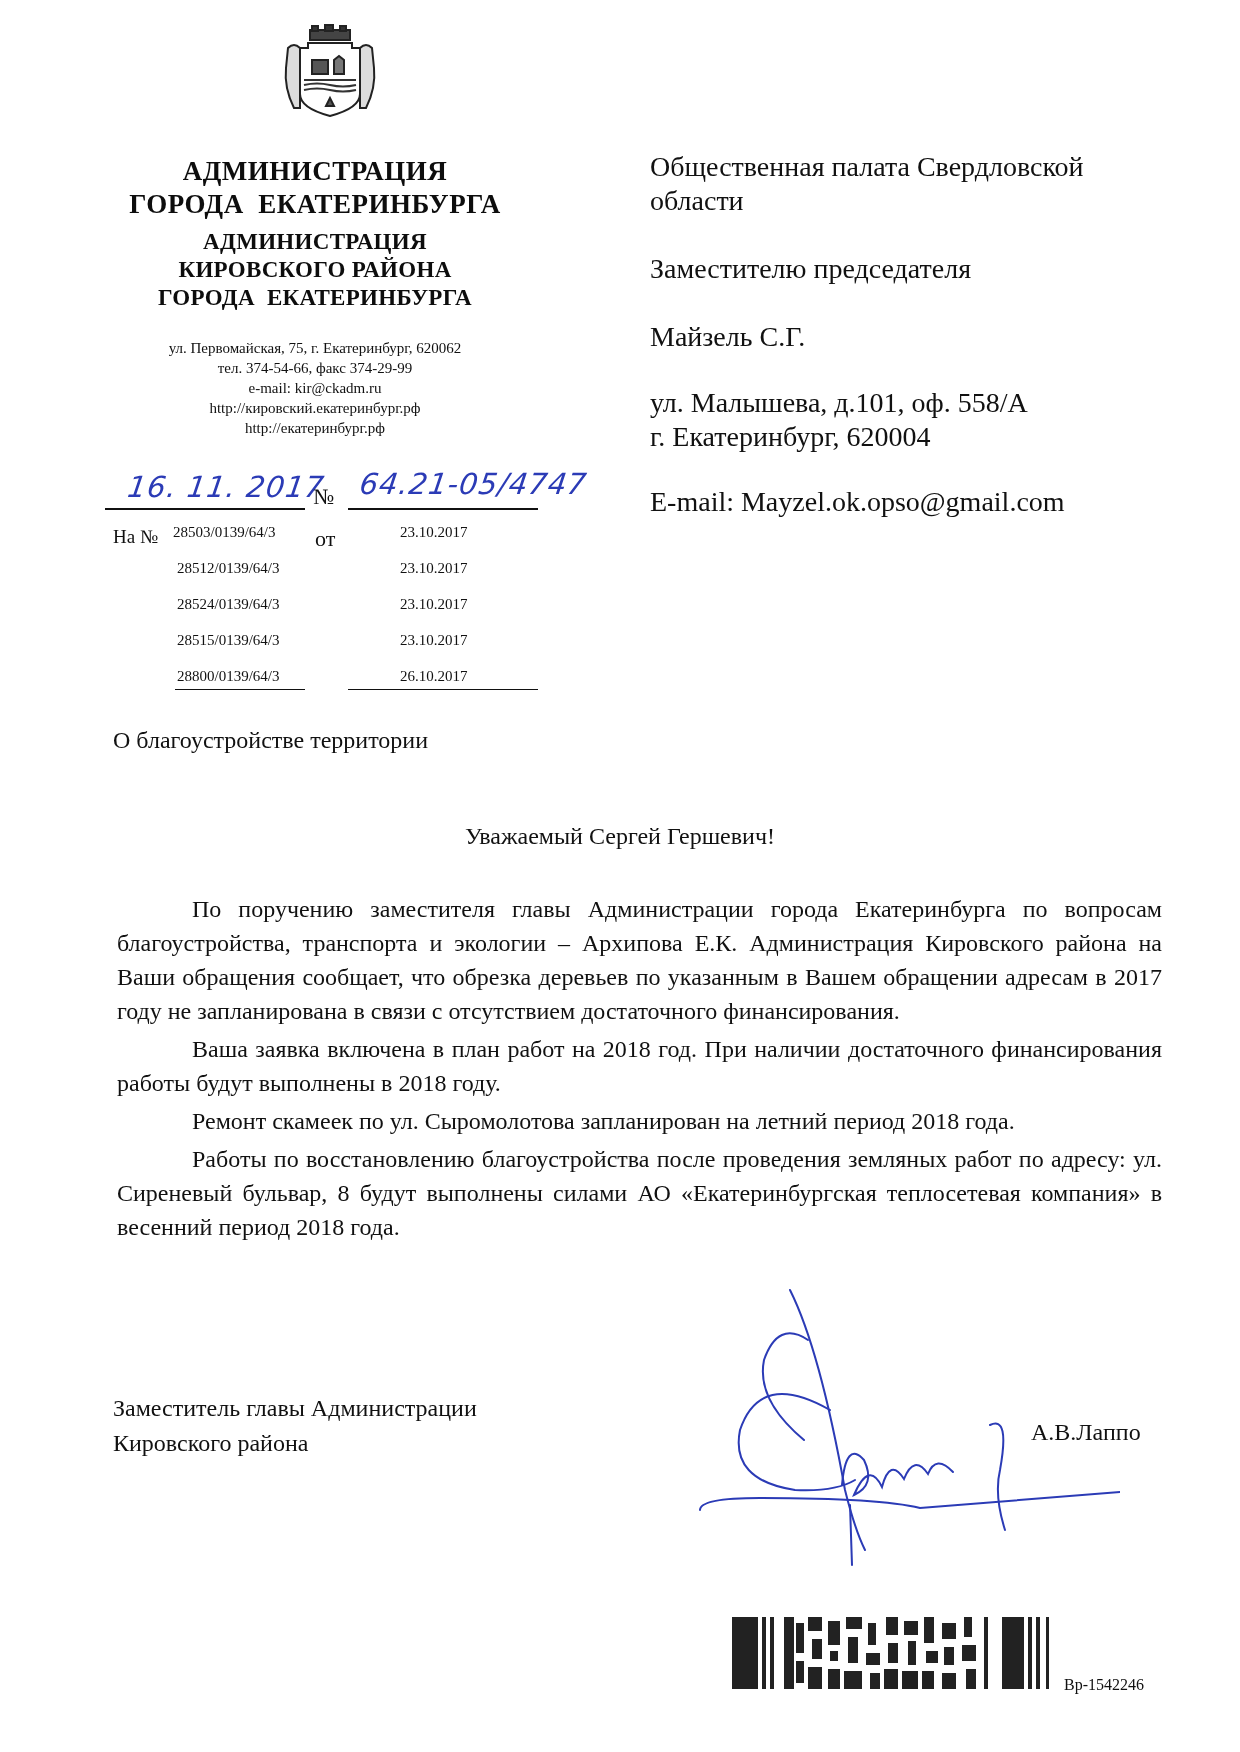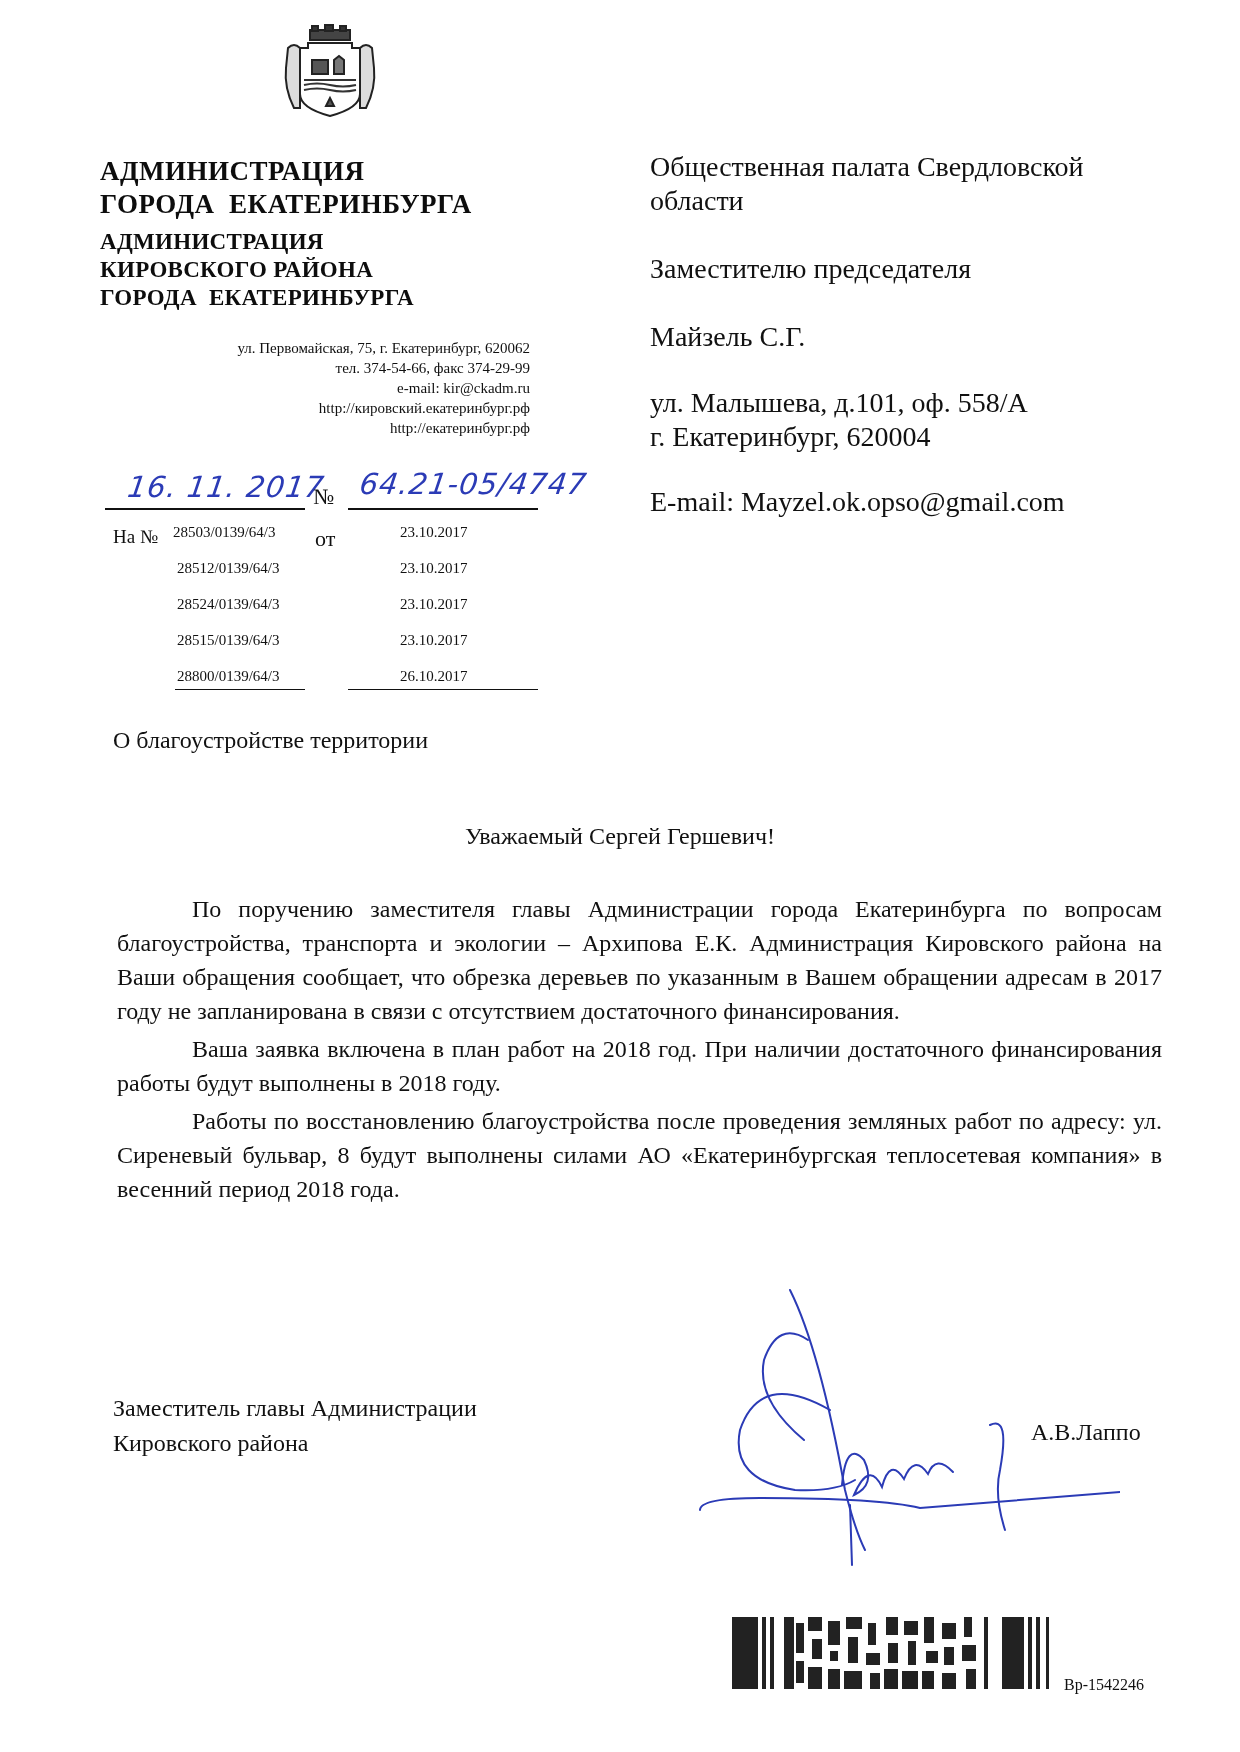--- a/index.html
+++ b/index.html
@@ -2,24 +2,24 @@
 <html><head>
   <meta charset="utf-8">
   <style>
     html, body { margin: 0; padding: 0; background: #ffffff; }
     body { width: 1240px; height: 1752px; position: relative; overflow: hidden;
            font-family: "Liberation Serif", "DejaVu Serif", serif; color: #111; }
     .abs { position: absolute; }
     
     .coat { left: 268px; top: 22px; width: 120px; width: 124px; height: 104px; }
     
-    .org { left: 100px; width: 430px; text-align: left; font-weight: bold; color: #0d0d0d; }
+    .org { left: 100px; width: 430px; text-align: center; font-weight: bold; color: #0d0d0d; }
     .org1 { top: 155px; font-size: 27px; line-height: 33px; letter-spacing: 0.5px; }
     .org2 { top: 228px; font-size: 23px; line-height: 28px; letter-spacing: 0.3px; }
-    .contacts { left: 100px; width: 430px; top: 338px; text-align: right; font-size: 15px; line-height: 20px; }
+    .contacts { left: 100px; width: 430px; top: 338px; text-align: center; font-size: 15px; line-height: 20px; }
     
     .hand { font-family: "DejaVu Sans", sans-serif; font-style: italic; color: #2b3bb6; font-size: 29px; letter-spacing: 1px; }
     .date-hw { left: 128px; top: 470px; transform: skewX(-8deg); }
     .num-hw { left: 360px; top: 467px; transform: skewX(-8deg); }
     .line { background: #111; height: 2px; }
     .no-sign { left: 313px; top: 484px; font-size: 22px; }
     .ref-label { left: 113px; top: 526px; font-size: 19px; }
     .ot-label { left: 315px; top: 526px; font-size: 22px; }
     .ref-num { left: 173px; font-size: 15px; width: 150px; text-align: left; }
     .ref-date { left: 400px; font-size: 15px; }
@@ -109,20 +109,21 @@
 </div>
 <div class="abs recipient" style="top:485px">E-mail: Mayzel.ok.opso@gmail.com</div>
 
 <div class="abs subject">О благоустройстве территории</div>
 
 <div class="abs salutation">Уважаемый Сергей Гершевич!</div>
 
 <div class="abs body">
   <p>По поручению заместителя главы Администрации города Екатеринбурга по вопросам благоустройства, транспорта и экологии – Архипова Е.К. Администрация Кировского района на Ваши обращения сообщает, что обрезка деревьев по указанным в Вашем обращении адресам в 2017 году не запланирована в связи с отсутствием достаточного финансирования.</p>
   <p>Ваша заявка включена в план работ на 2018 год. При наличии достаточного финансирования работы будут выполнены в 2018 году.</p>
+  <p>Ремонт скамеек по ул. Сыромолотова запланирован на летний период 2018 года.</p>
   <p>Работы по восстановлению благоустройства после проведения земляных работ по адресу: ул. Сиреневый бульвар, 8 будут выполнены силами АО «Екатеринбургская теплосетевая компания» в весенний период 2018 года.</p>
 </div>
 
 <div class="abs signer-pos">
   <div>Заместитель главы Администрации</div>
   <div>Кировского района</div>
 </div>
 
 <svg class="abs signature" viewBox="0 0 440 300">
   <g fill="none" stroke="#2b3bb6" stroke-width="2" stroke-linecap="round">

